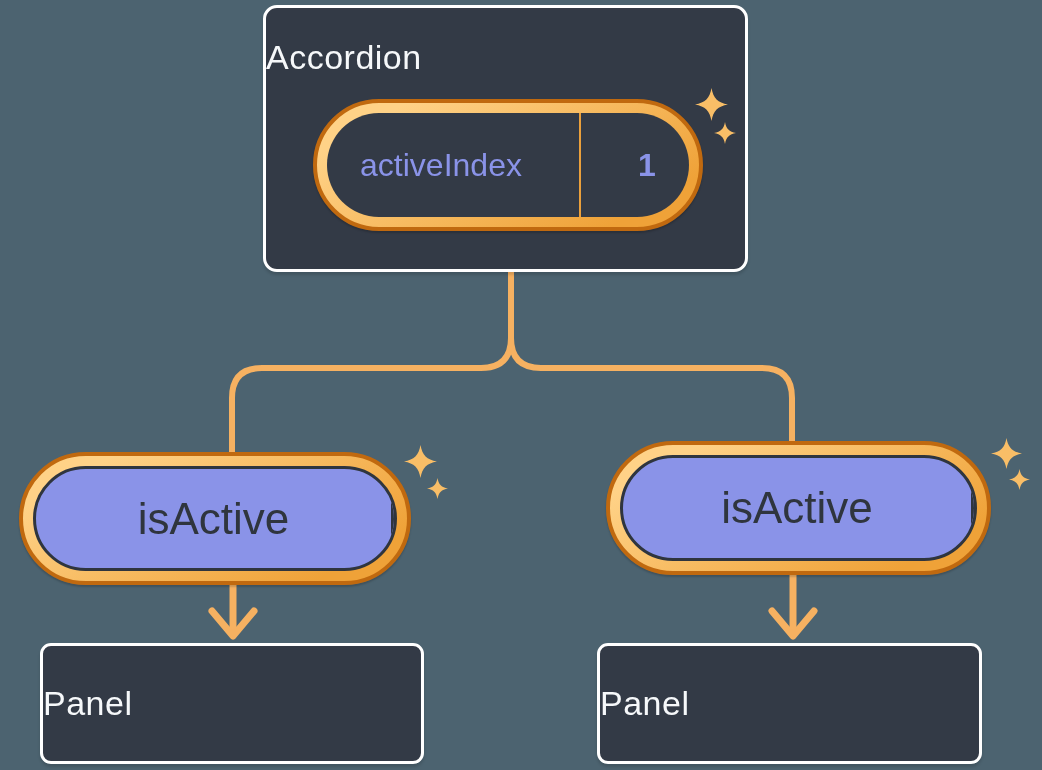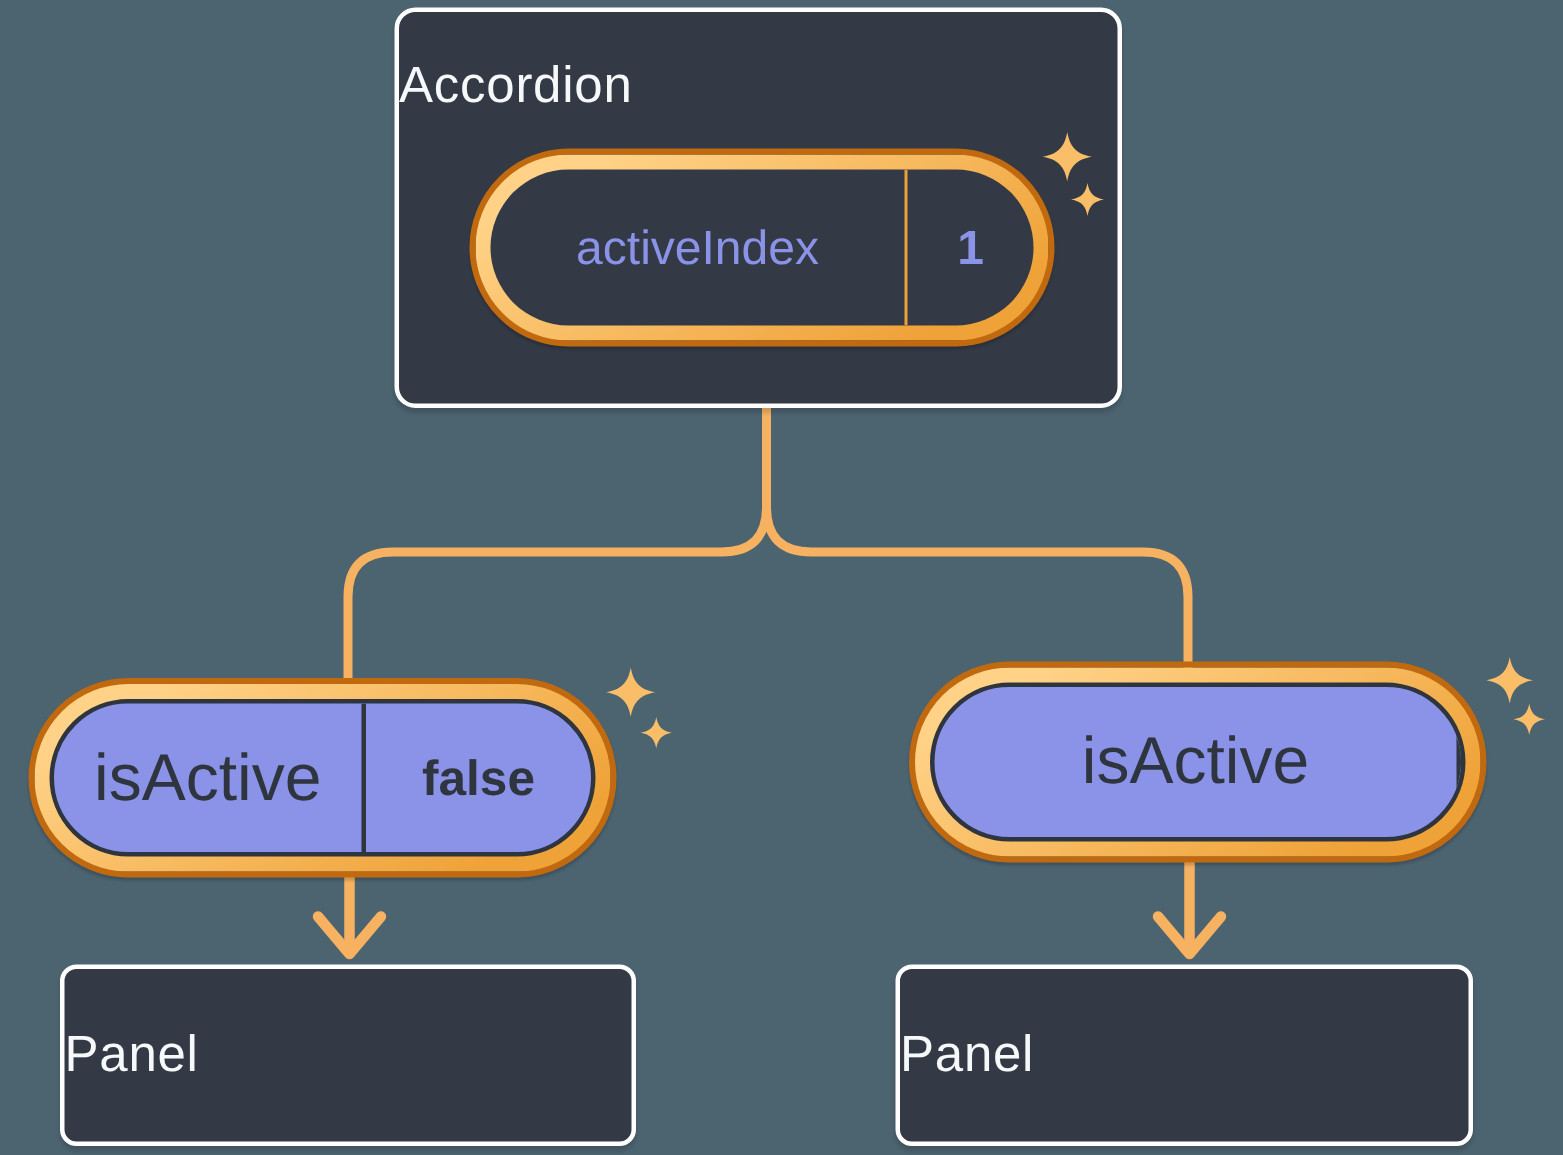--- a/index.html
+++ b/index.html
@@ -42,21 +42,21 @@
     box-shadow:0 2px 2px rgba(0,0,0,0.18);
   }
   .pill-inner {
     width:100%; height:100%; box-sizing:border-box;
     border-radius:60px; display:flex; align-items:stretch; overflow:hidden;
   }
   .state-pill { left:313px; top:99px;  width:390px; height:132px; }
   .prop-pill-left  { left:19px;  top:452px; width:392px; height:133px; }
   .prop-pill-right { left:606px; top:441px; width:385px; height:134px; }
 
-  .state-inner { background:var(--card); }
+  .state-inner { background:var(--card);gap:24px; }
   .prop-inner  { background:var(--prop_purple); border:3px solid var(--text_dark); }
 
   .cell { display:flex; align-items:center; justify-content:center; }
   .state-inner .name  { flex:1; color:var(--prop_purple); font-size:32px; }
   .state-inner .value { width:84px; color:var(--prop_purple); font-size:32px; font-weight:bold; }
   .state-divider { width:2px; background:var(--state_divider); }
   .prop-inner .name  { flex:1; color:var(--text_dark); font-size:44px; }
   .prop-inner .value { color:var(--text_dark); font-size:33px; font-weight:bold; }
   .prop-divider { width:3px; background:var(--text_dark); }
   .value-false { width:150px; }
@@ -88,21 +88,20 @@
       <div class="cell name">activeIndex</div>
       <div class="state-divider"></div>
       <div class="cell value">1</div>
     </div>
   </div>
 
   <div class="pill prop-pill-left">
     <div class="pill-inner prop-inner">
       <div class="cell name">isActive</div>
       <div class="prop-divider"></div>
-      <div class="cell value value-false">false</div>
     </div>
   </div>
 
   <div class="pill prop-pill-right">
     <div class="pill-inner prop-inner">
       <div class="cell name">isActive</div>
       <div class="prop-divider"></div>
     </div>
   </div>
 

